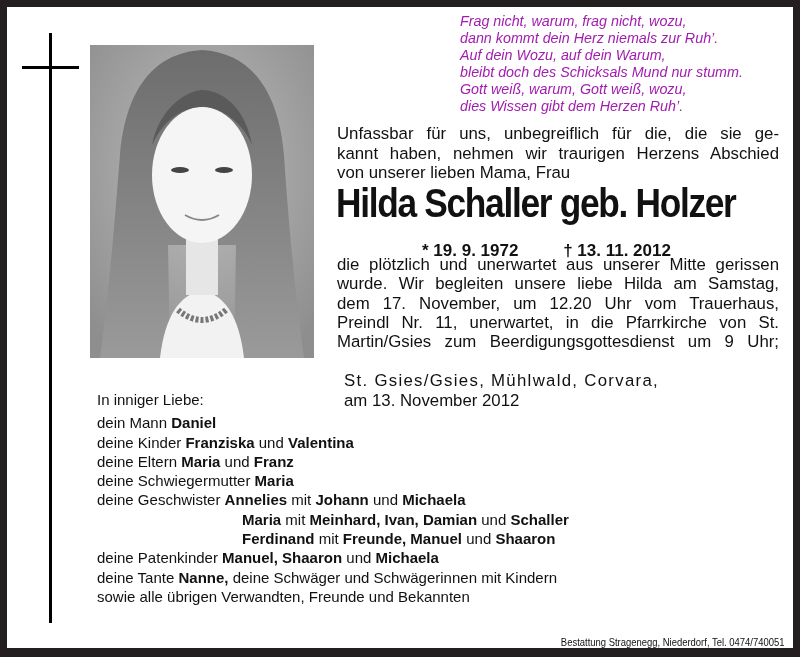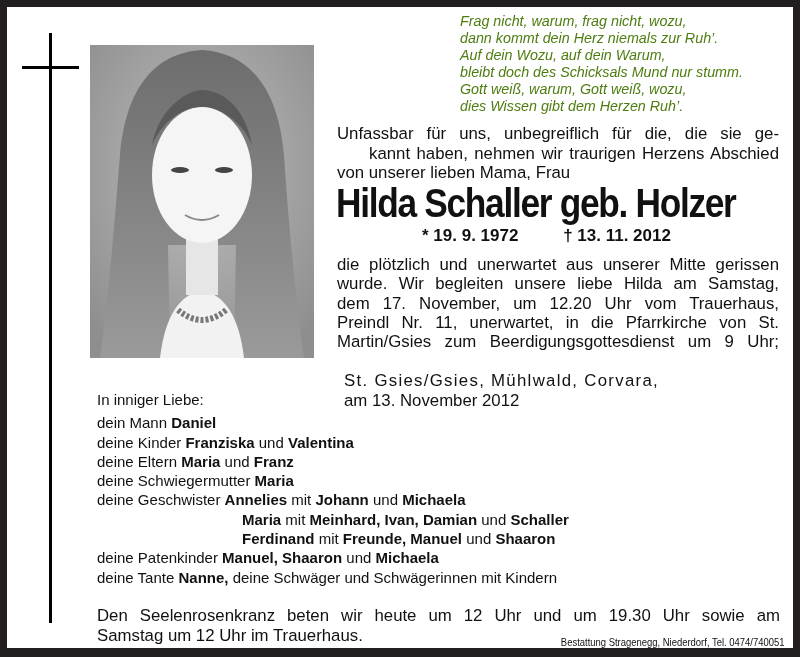--- a/index.html
+++ b/index.html
@@ -13,35 +13,35 @@
     background: #fff;
   }
   .cross-v { position: absolute; left: 42px; top: 26px; width: 3px; height: 590px; background: #000; }
   .cross-h { position: absolute; left: 15px; top: 59px; width: 57px; height: 3px; background: #000; }
   .photo {
     position: absolute; left: 83px; top: 38px; width: 224px; height: 313px;
     background: #a8a8a8; overflow: hidden;
   }
   .poem {
     position: absolute; left: 453px; top: 6px;
-    font-style: italic; font-size: 14.3px; line-height: 17px; color: #4d7c0f;
+    font-style: italic; font-size: 14.3px; line-height: 17px; color: #a21caf;
   }
   .poem div { white-space: nowrap; }
   .intro {
     position: absolute; left: 330px; top: 117px; width: 442px;
     font-size: 16.8px; line-height: 19.5px; text-align: justify;
   }
   .name {
     position: absolute; left: 329px; top: 172px;
     font-weight: bold; font-size: 41px; line-height: 48px;
     letter-spacing: -1.5px; transform: scaleX(0.86); transform-origin: left top;
     white-space: nowrap;
   }
   .dates {
-    position: absolute; left: 415px; top: 219px; font-weight: bold; font-size: 17px;
+    position: absolute; left: 415px; top: 234px; font-weight: bold; font-size: 17px;
     white-space: nowrap;
   }
   .dates span { display: inline-block; }
   .dates .death { margin-left: 40px; }
   .body-text {
     position: absolute; left: 330px; top: 248px; width: 442px;
     font-size: 16.8px; line-height: 19.3px; text-align: justify;
   }
   .body-text div { text-align: justify; text-align-last: justify; }
   .body-text div.last { text-align-last: left; }
@@ -101,21 +101,21 @@
     <div>Frag nicht, warum, frag nicht, wozu,</div>
     <div>dann kommt dein Herz niemals zur Ruh’.</div>
     <div>Auf dein Wozu, auf dein Warum,</div>
     <div>bleibt doch des Schicksals Mund nur stumm.</div>
     <div>Gott weiß, warum, Gott weiß, wozu,</div>
     <div>dies Wissen gibt dem Herzen Ruh’.</div>
   </div>
 
   <div class="intro">
     <div style="text-align-last: justify;">Unfassbar für uns, unbegreiflich für die, die sie ge-</div>
-    <div style="text-align-last: justify; margin-left: 32px;">kannt haben, nehmen wir traurigen Herzens Abschied</div>
+    <div style="text-align-last: justify;">kannt haben, nehmen wir traurigen Herzens Abschied</div>
     <div>von unserer lieben Mama, Frau</div>
   </div>
 
   <div class="name">Hilda Schaller geb. Holzer</div>
 
   <div class="dates">
     <span>* 19. 9. 1972</span>
     <span class="death">† 13. 11. 2012</span>
   </div>
 
@@ -136,21 +136,18 @@
     <div class="first">In inniger Liebe:</div>
     <div><span>dein Mann </span><b>Daniel</b></div>
     <div><span>deine Kinder </span><b>Franziska</b><span> und </span><b>Valentina</b></div>
     <div><span>deine Eltern </span><b>Maria</b><span> und </span><b>Franz</b></div>
     <div><span>deine Schwiegermutter </span><b>Maria</b></div>
     <div><span>deine Geschwister </span><b>Annelies</b><span> mit </span><b>Johann</b><span> und </span><b>Michaela</b></div>
     <div class="indent"><b>Maria</b><span> mit </span><b>Meinhard, Ivan, Damian</b><span> und </span><b>Schaller</b></div>
     <div class="indent"><b>Ferdinand</b><span> mit </span><b>Freunde, Manuel</b><span> und </span><b>Shaaron</b></div>
     <div><span>deine Patenkinder </span><b>Manuel, Shaaron</b><span> und </span><b>Michaela</b></div>
     <div><span>deine Tante </span><b>Nanne,</b><span> deine Schwäger und Schwägerinnen mit Kindern</span></div>
+    <div><span>sowie alle übrigen Verwandten, Freunde und Bekannten</span></div>
   </div>
 
-  <div class="rosary">
-    <div class="l1">Den Seelenrosenkranz beten wir heute um 12 Uhr und um 19.30 Uhr sowie am</div>
-    <div>Samstag um 12 Uhr im Trauerhaus.</div>
-  </div>
 
   <div class="funeral-home">Bestattung Stragenegg, Niederdorf, Tel. 0474/740051</div>
 </div>
 
 </body></html>

